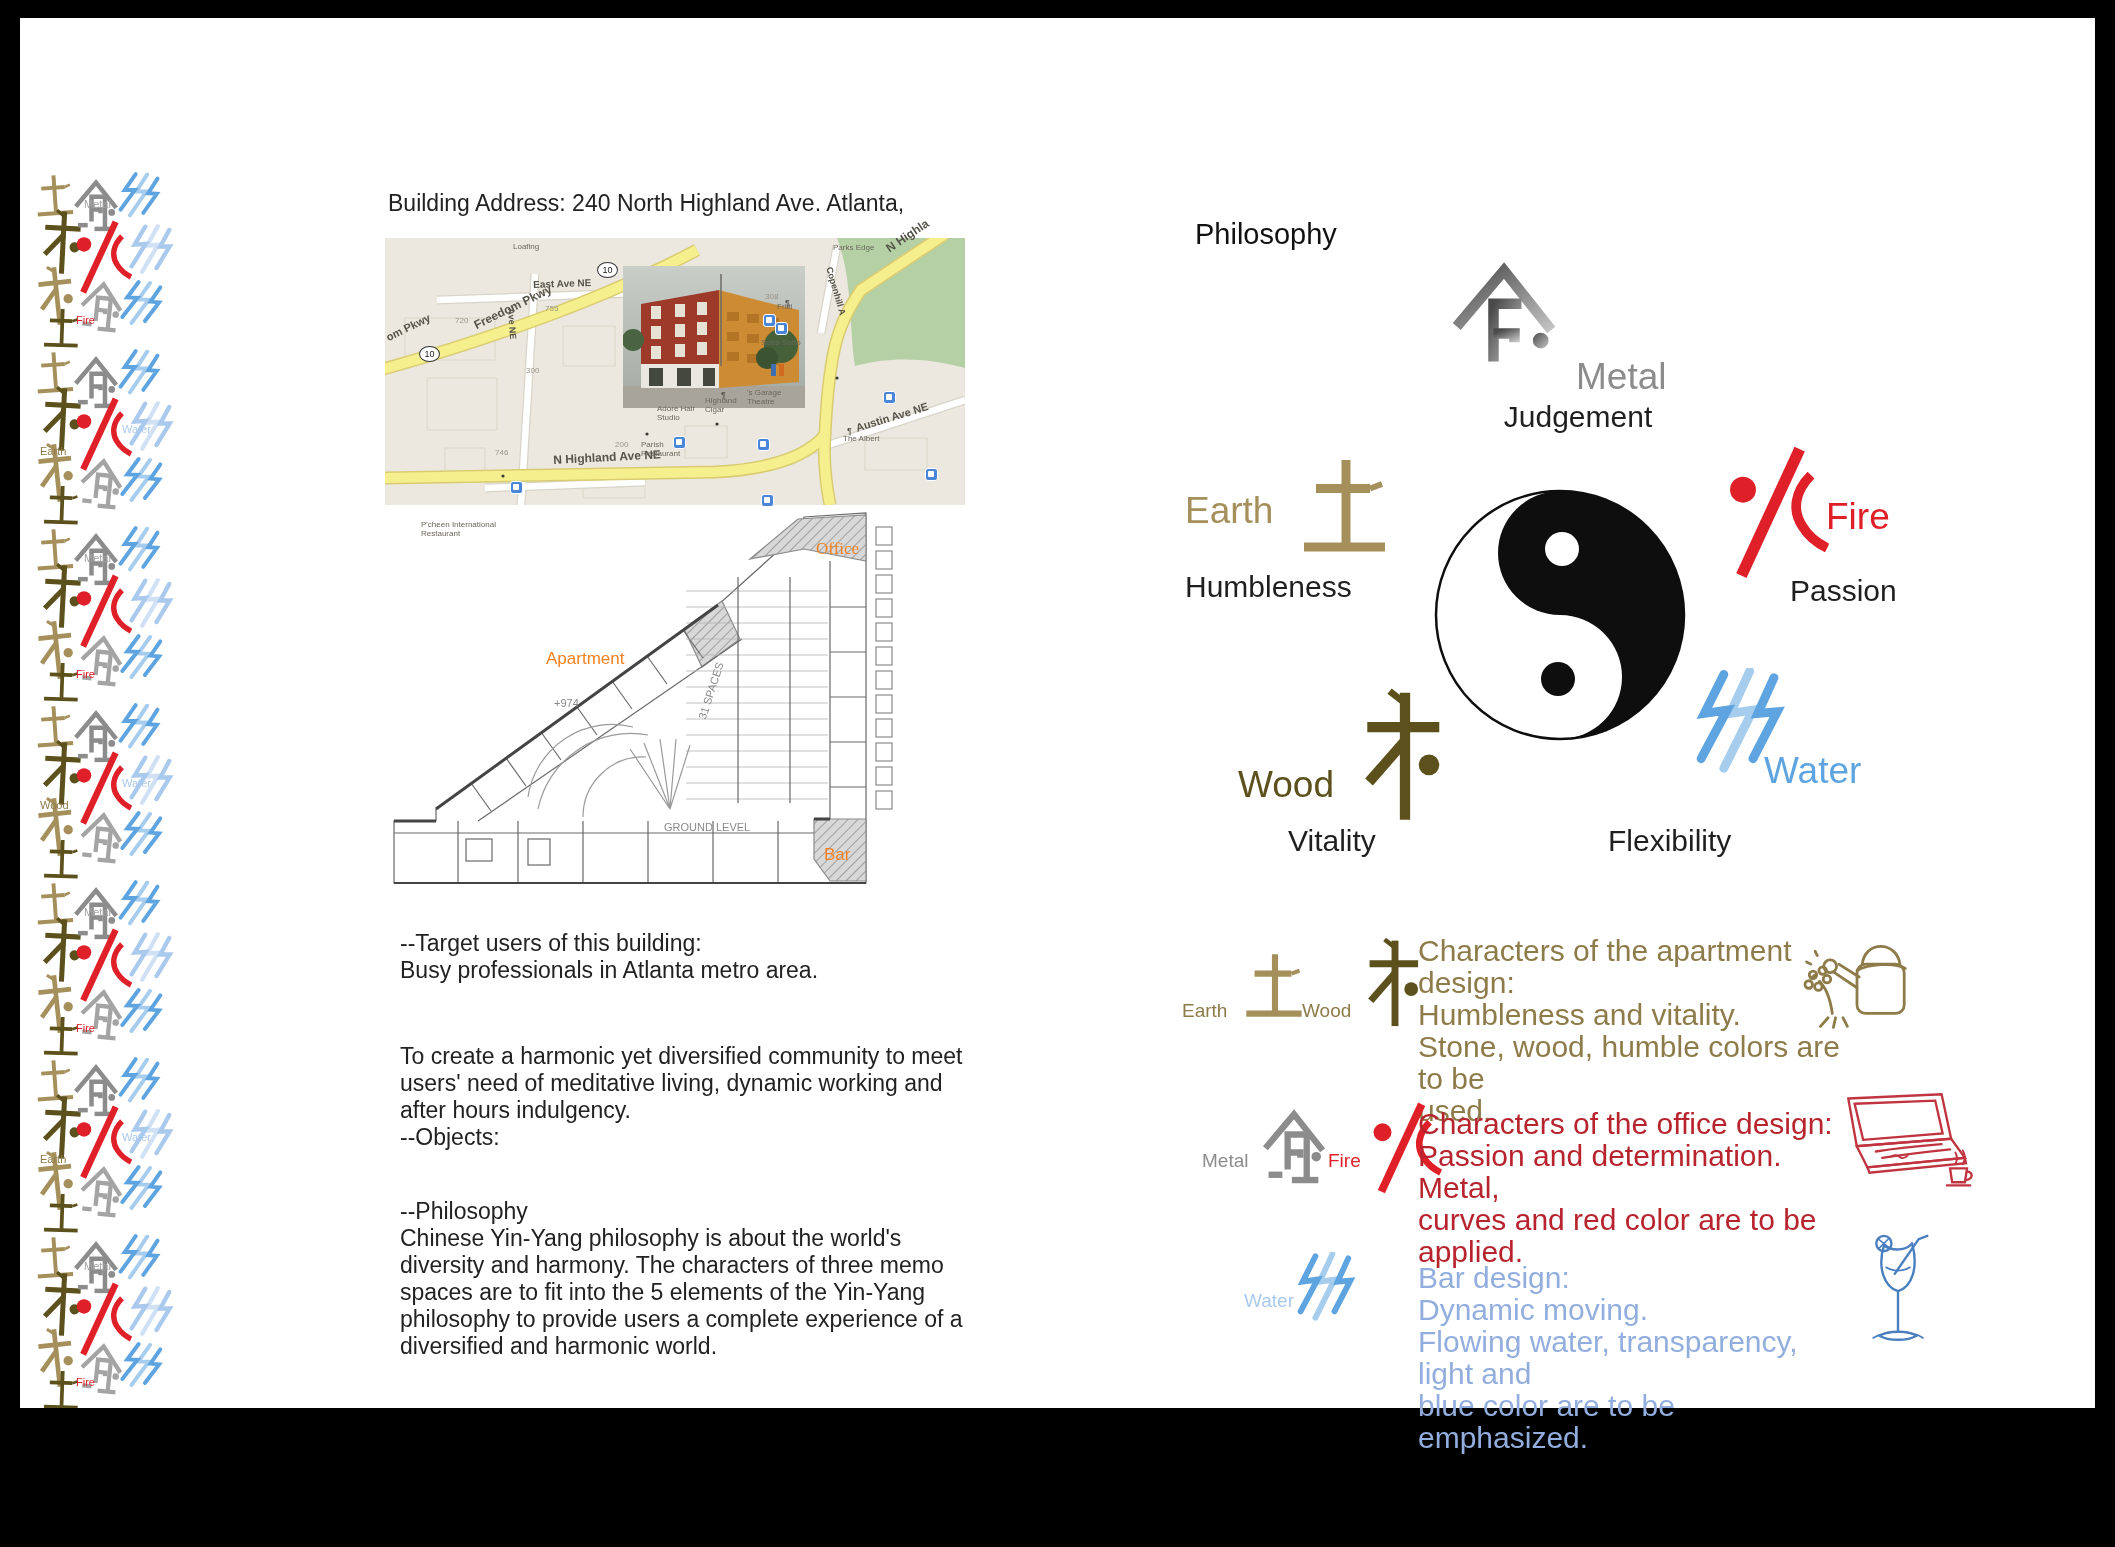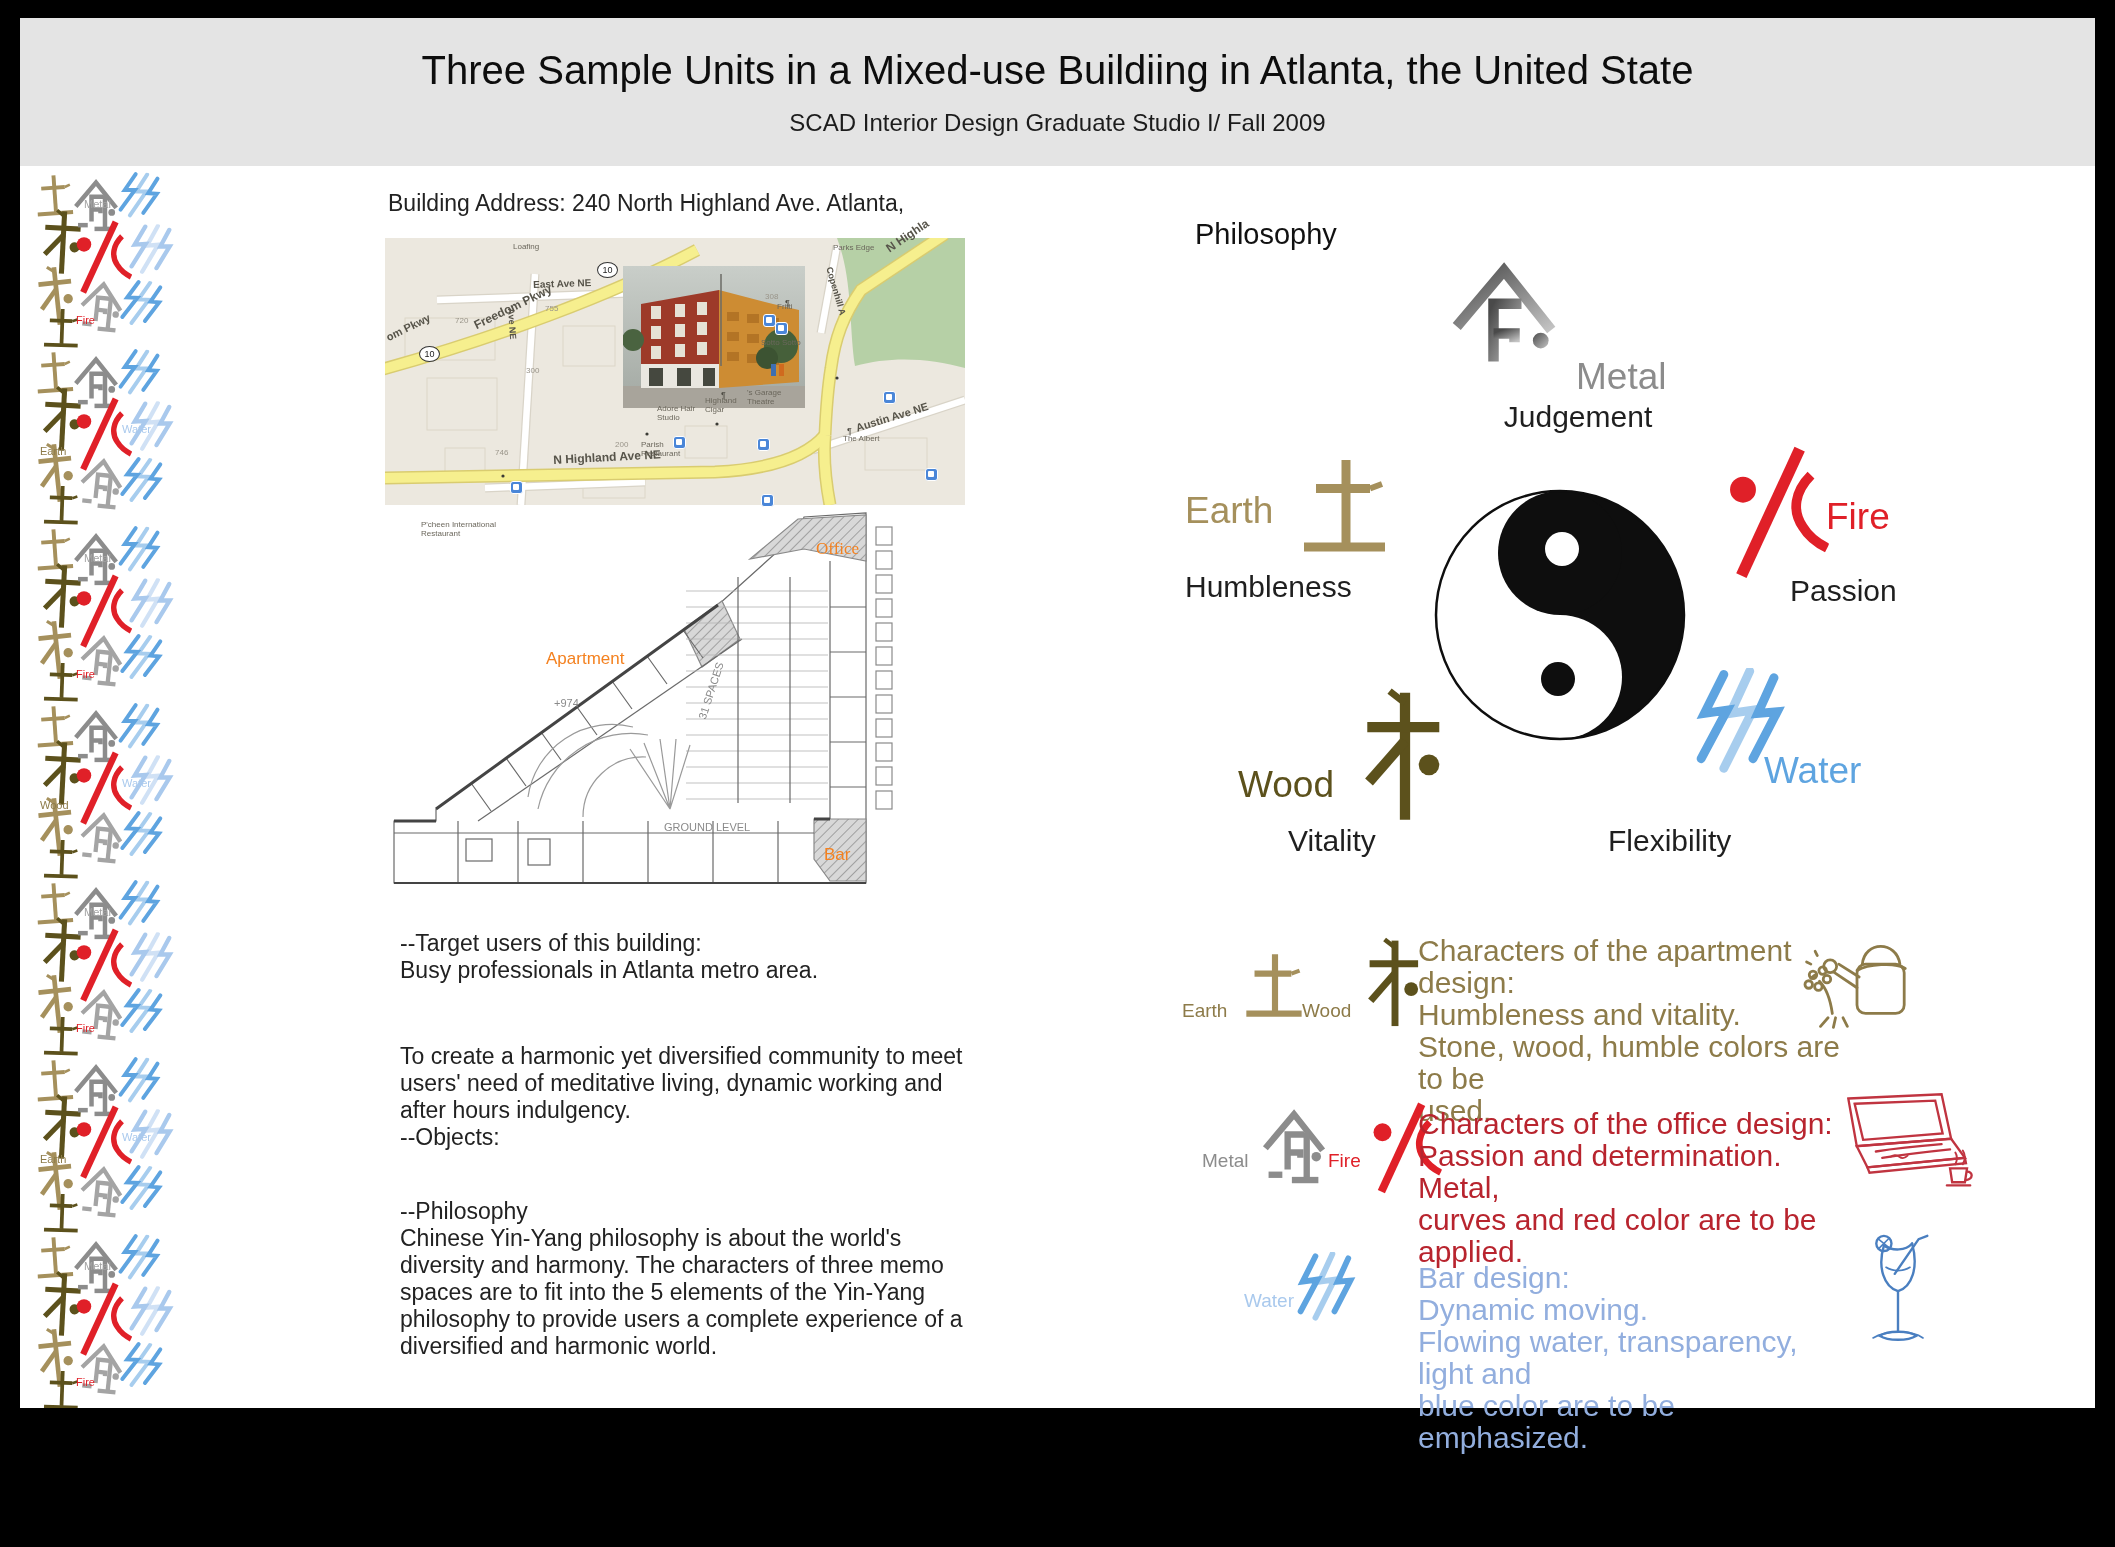--- a/index.html
+++ b/index.html
@@ -93,24 +93,20 @@
         <path d="M38 2 L26 28 L40 26 L22 62" opacity="0.55"></path>
         <path d="M53 6 L43 28 L55 27 L40 56"></path>
       </g>
     </symbol>
   </defs>
 </svg>
 
 <div class="stage">
  <div class="page">
 
-  <div class="header">
-    <div class="title">Three Sample Units in a Mixed-use Buildiing in Atlanta, the United State</div>
-    <div class="subtitle">SCAD Interior Design Graduate Studio I/ Fall 2009</div>
-  </div>
 
   <div class="strip" id="element-strip">
         <div class="strip-cell">
           <svg viewBox="0 0 64 84" class="glyph c-earth" style="left: 2px; top: 2px; width: 42px; height: 55.02px; transform: rotate(-4deg);">
             <use href="#sym-earth"></use>
           </svg>
           <svg viewBox="0 0 64 84" class="glyph c-wood" style="left: 4px; top: 40px; width: 54px; height: 70.74px; transform: rotate(3deg);">
             <use href="#sym-wood"></use>
           </svg>
           <svg viewBox="0 0 64 84" class="glyph c-earth" style="left: 0px; top: 96px; width: 50px; height: 65.5px; transform: rotate(-6deg);">

